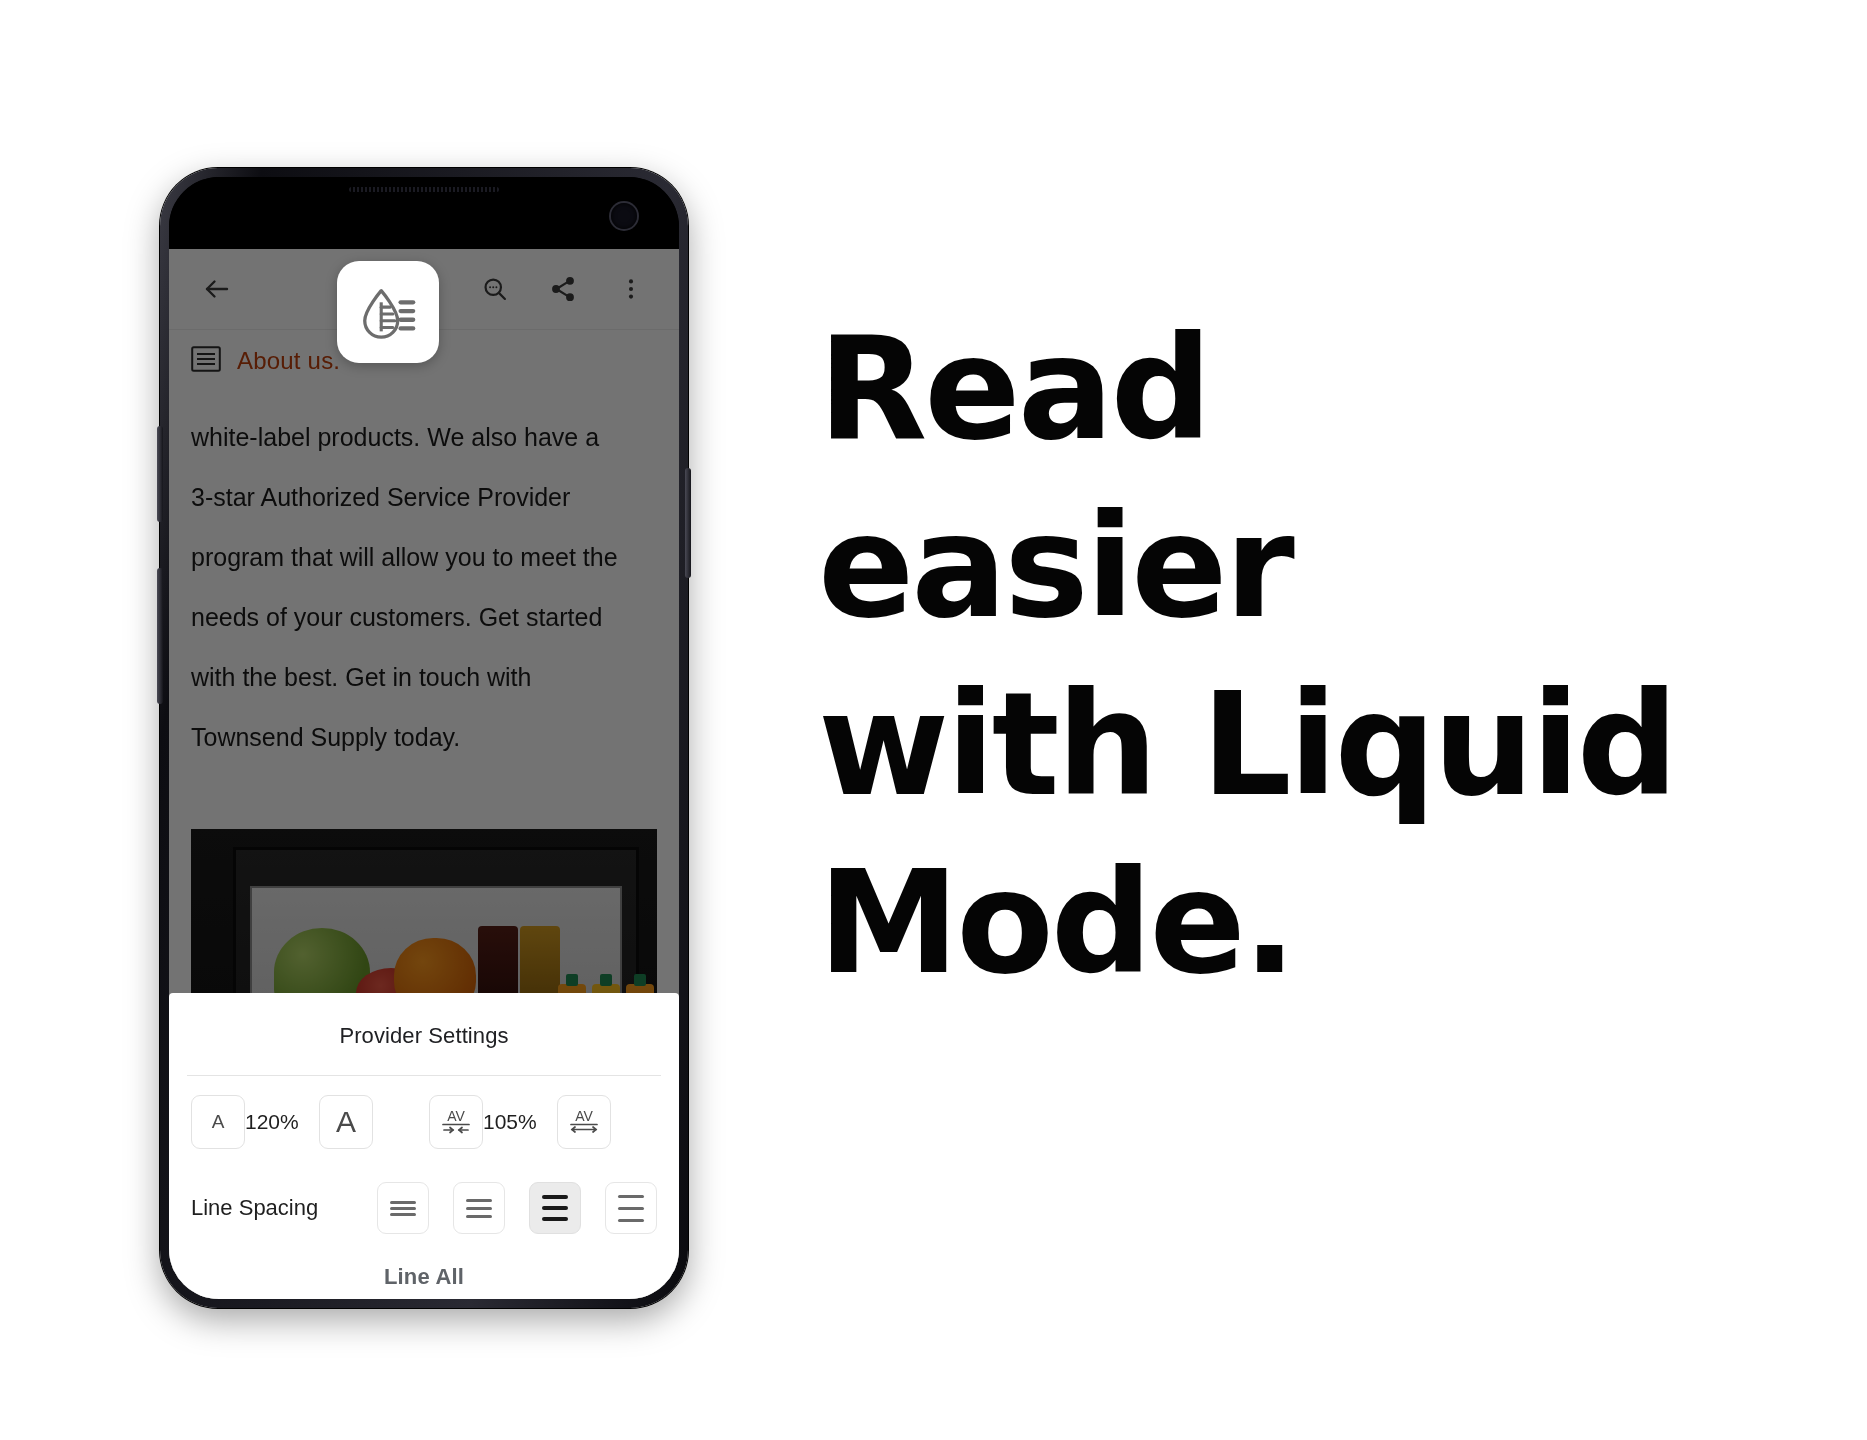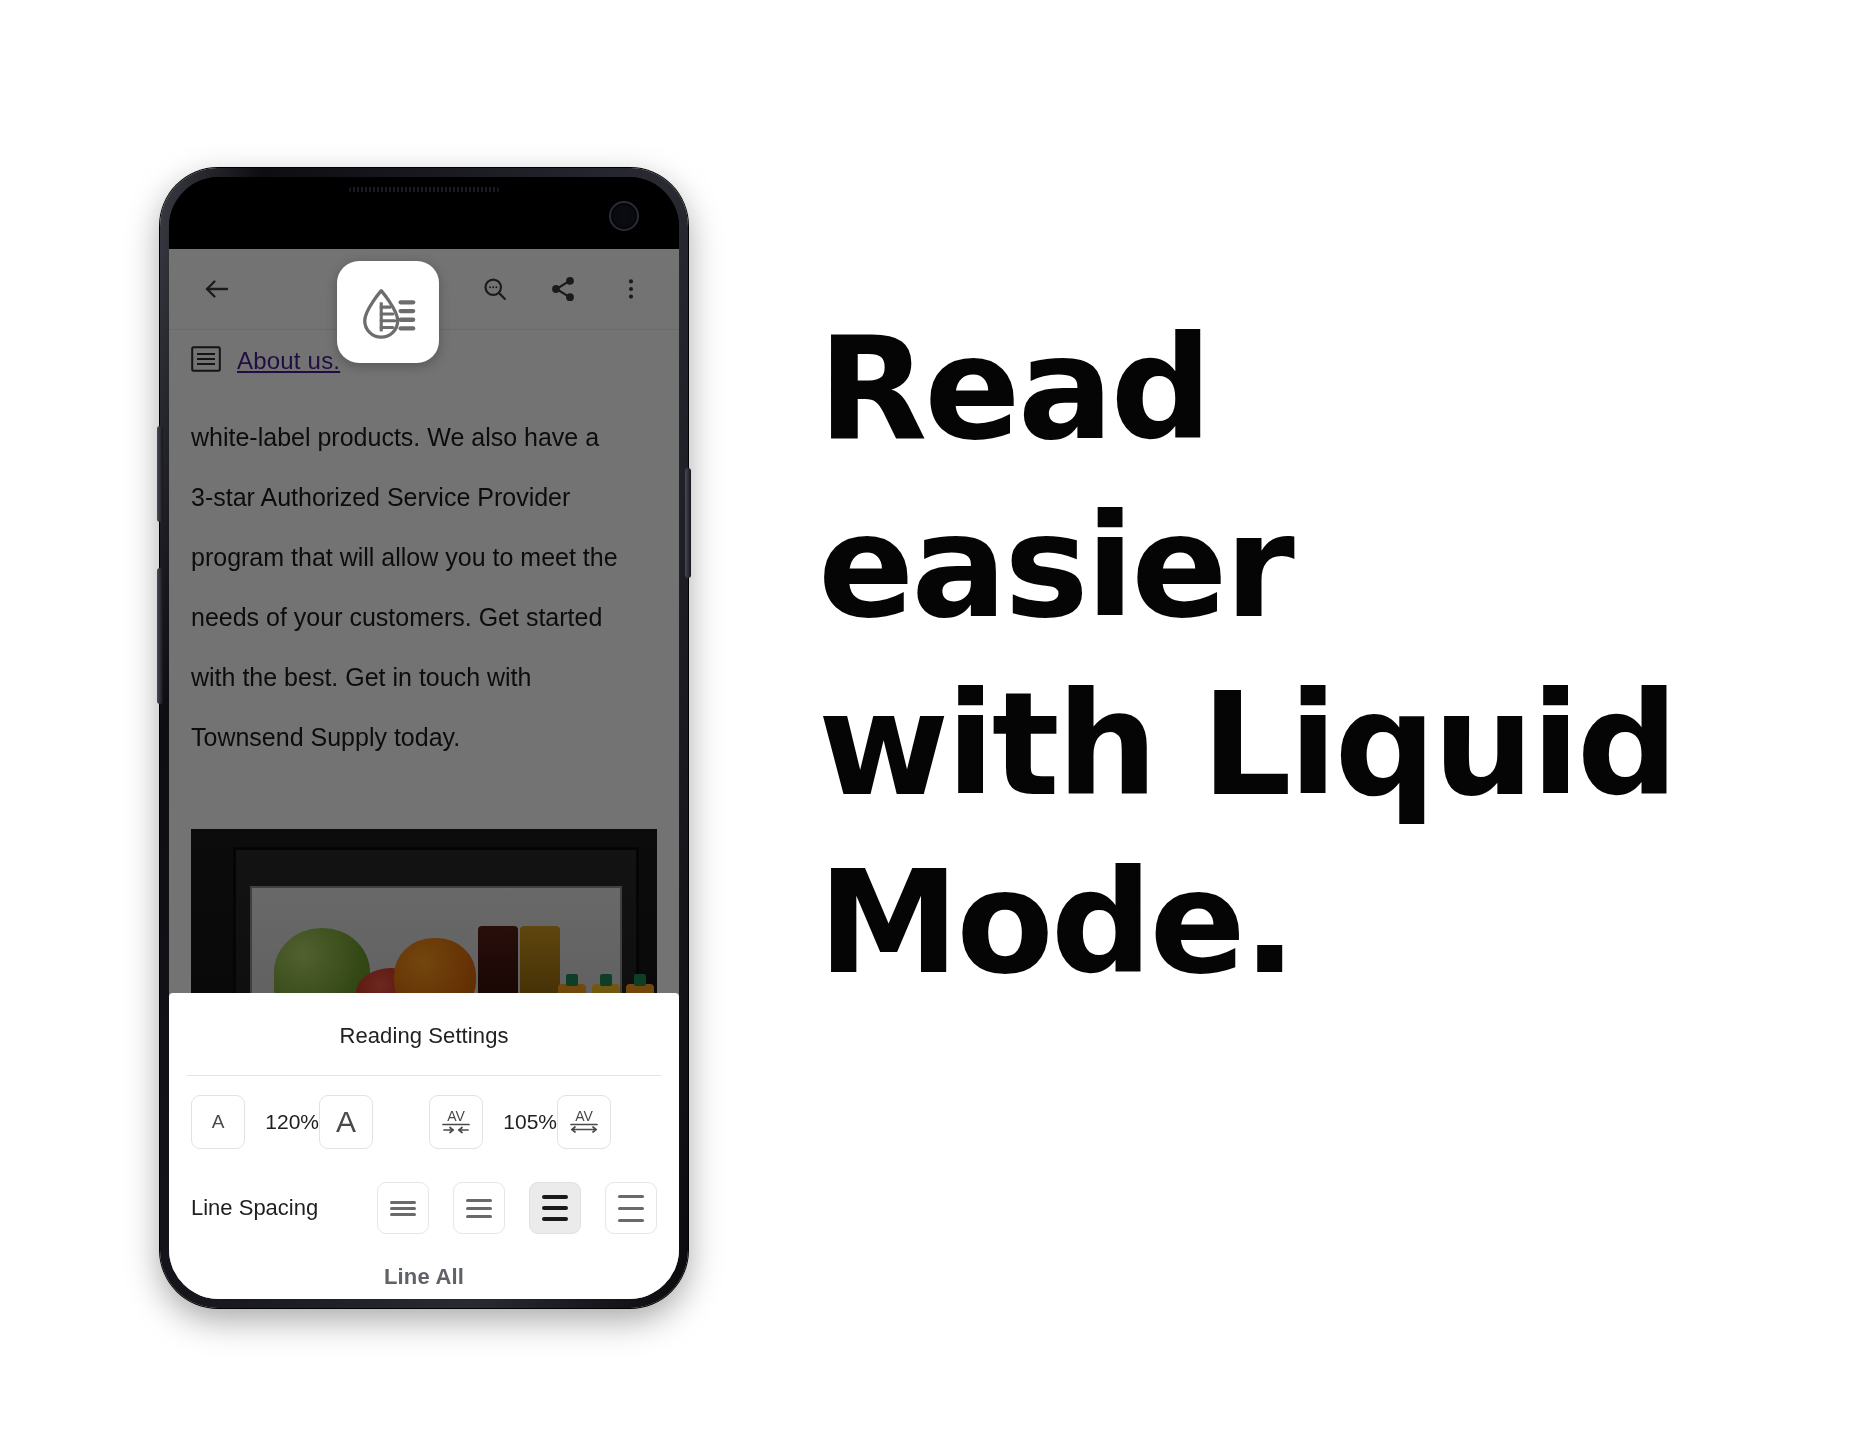--- a/index.html
+++ b/index.html
@@ -61,21 +61,21 @@
   .tb-spacer { flex: 1; }
   .tb-icon { width:44px; height:44px; display:flex; align-items:center; justify-content:center; margin-left: 24px; }
   .tb-icon:first-child { margin-left: 0; }
 
   .doc-header {
     height:62px; display:flex; align-items:center; gap:16px;
     padding: 0 22px;
     border-top: 1px solid #ededed;
     background:#fff;
   }
-  .doc-header-title { font-size:24px; color:#4c1d95; font-family:"Liberation Sans",sans-serif; letter-spacing:.2px;text-decoration:underline;}
+  .doc-header-title { font-size:24px; color:#c2410c; font-family:"Liberation Sans",sans-serif; letter-spacing:.2px;}
 
   .body-text {
     padding: 16px 22px 0 22px;
     font-size: 25px;
     line-height: 60px;
     color:#1c1c1c;
     font-family: "Liberation Sans", sans-serif;
     white-space: pre-line;
   }
 
@@ -157,21 +157,21 @@
   .row {
     display:flex; align-items:center;
     padding: 0 22px;
   }
   .row-font { height: 92px; gap: 0; }
   .ctl {
     width:54px; height:54px; border:1px solid #e2e2e2; border-radius:9px;
     background:#fff; display:flex; align-items:center; justify-content:center;
     color:#4a4a4a;
   }
-  .pct { font-size:21px; color:#1f1f1f; width:74px; text-align:right; }
+  .pct { font-size:21px; color:#1f1f1f; width:74px; text-align:left; }
   .gap-grp { width: 56px; }
 
   .row-spacing { height: 80px; gap: 12px; }
   .row-label { font-size:22px; color:#1f1f1f; flex:1; }
   .ls-btn {
     width:52px; height:52px; border:1px solid #e6e6e6; border-radius:9px;
     background:#fff; display:flex; align-items:center; justify-content:center;
     margin-left: 12px;
   }
   .ls-btn.selected { background:#ebebeb; border-color:#e0e0e0; }
@@ -309,21 +309,21 @@
               <line x1="25" y1="41" x2="39" y2="41" stroke="#6d6d6d" stroke-width="3.2" stroke-linecap="round"></line>
               <line x1="25" y1="48" x2="37" y2="48" stroke="#6d6d6d" stroke-width="3.2" stroke-linecap="round"></line>
               <line x1="45" y1="22" x2="58" y2="22" stroke="#6d6d6d" stroke-width="4.4" stroke-linecap="round"></line>
               <line x1="45" y1="31" x2="58" y2="31" stroke="#6d6d6d" stroke-width="4.4" stroke-linecap="round"></line>
               <line x1="45" y1="40" x2="58" y2="40" stroke="#6d6d6d" stroke-width="4.4" stroke-linecap="round"></line>
               <line x1="45" y1="49" x2="58" y2="49" stroke="#6d6d6d" stroke-width="4.4" stroke-linecap="round"></line>
             </svg>
           </div>
 
           <div class="sheet">
-            <div class="sheet-title">Reading Settings</div>
+            <div class="sheet-title">Provider Settings</div>
             <div class="sheet-divider"></div>
 
             <div class="row row-font">
               <div class="ctl">
                 <span style="font-size:19px">A</span>
               </div>
               <div class="pct">120%</div>
               <div class="ctl">
                 <span style="font-size:30px">A</span>
               </div>

